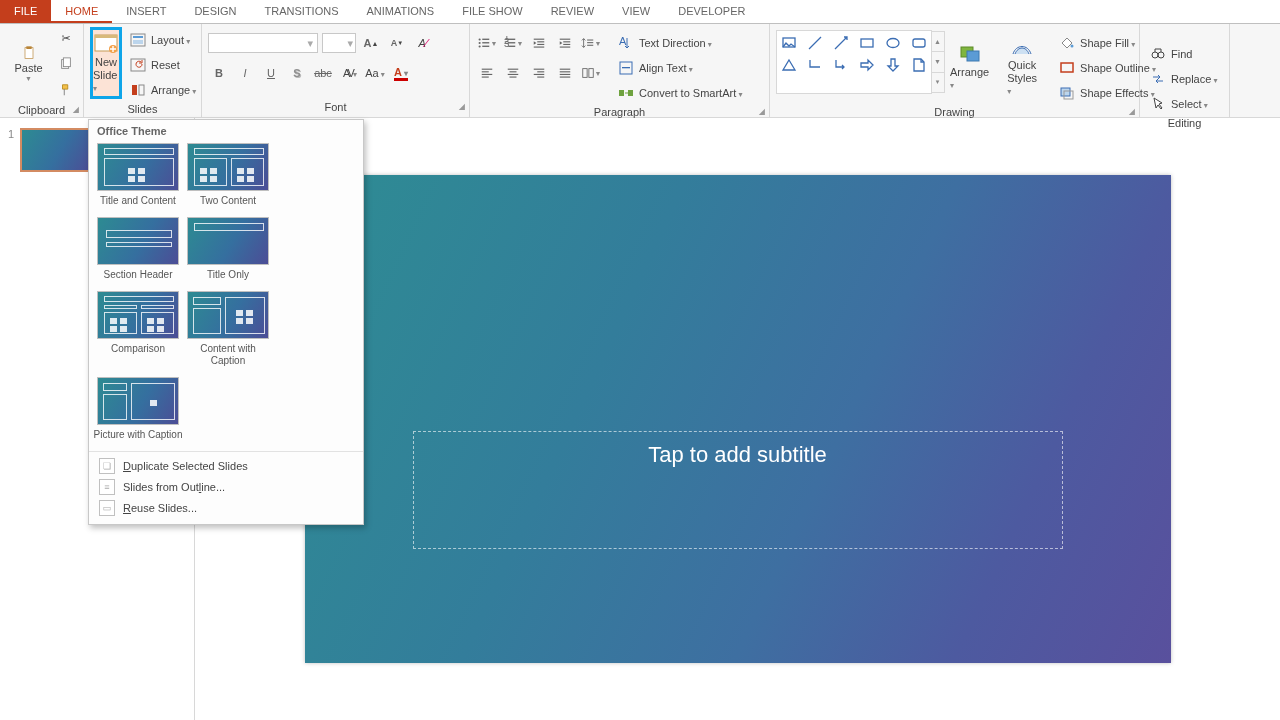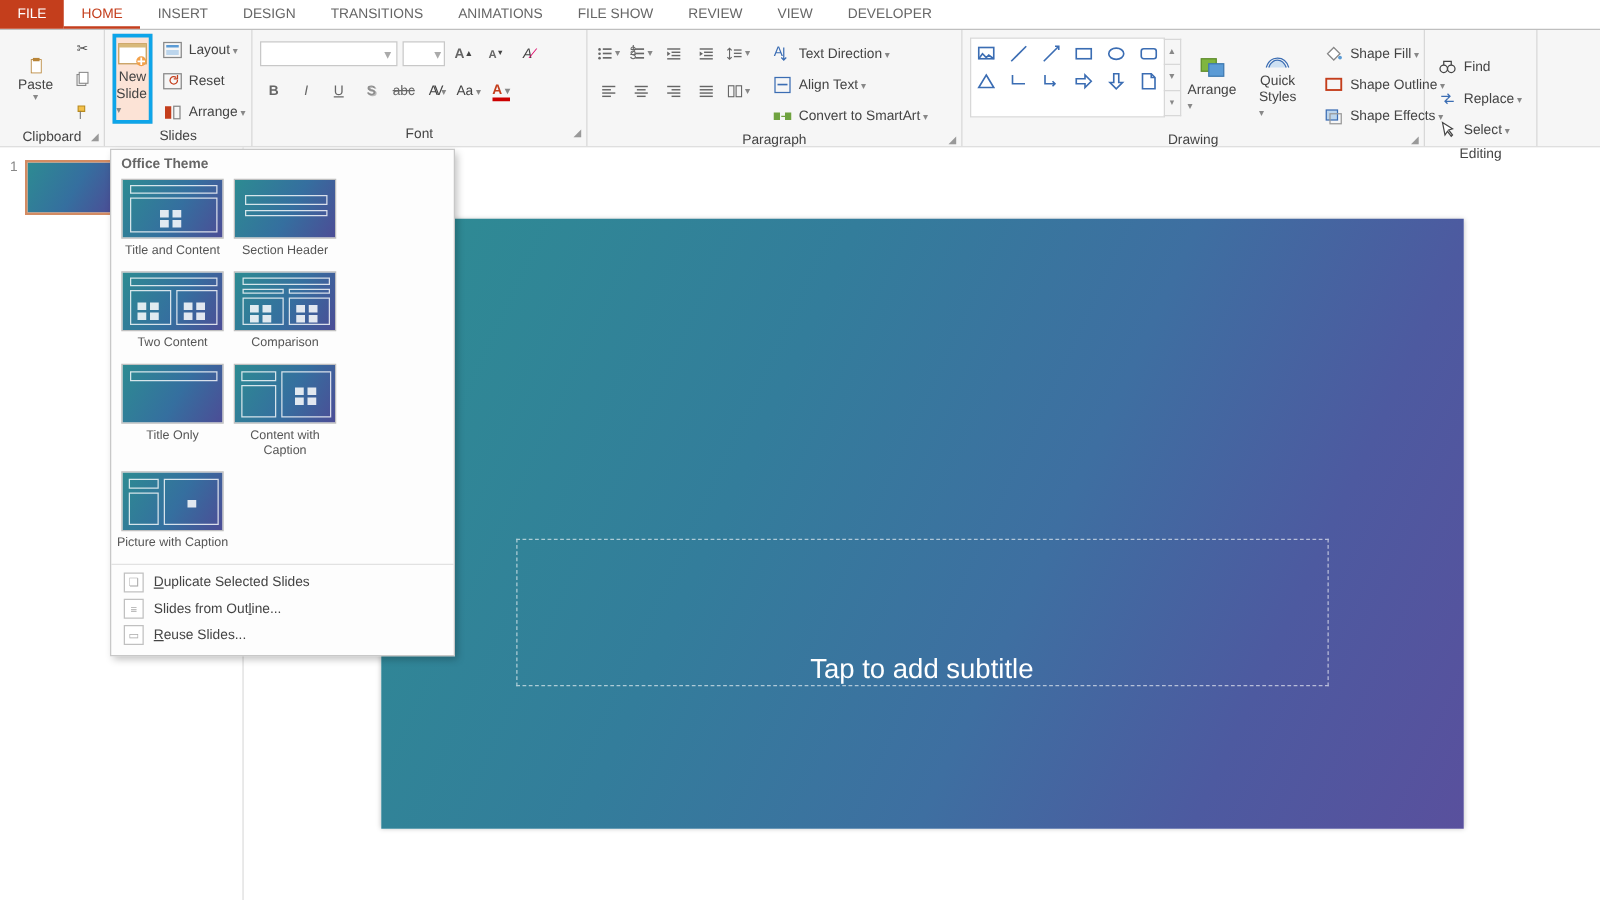--- a/index.html
+++ b/index.html
@@ -41,21 +41,21 @@
   .workspace{display:flex;height:calc(720px - 24px - 94px);}
   .slidepanel{width:195px;background:#fff;border-right:1px solid #d8d8d8;padding:10px 8px;}
   .thumbwrap{display:flex;gap:6px;}
   .thumbnum{color:#888;}
   .thumb{width:72px;height:44px;border:2px solid #d38b62;background:linear-gradient(120deg,#2d8b92 0%,#356f9f 55%,#4c4d96 100%);}
   .canvas{flex:1;background:#fff;display:flex;align-items:center;justify-content:center;}
   .slide{width:866px;height:488px;background:linear-gradient(115deg,#2e8c93 0%,#337d9b 35%,#3e6fa1 60%,#4d5aa0 80%,#59509d 100%);box-shadow:0 0 4px rgba(0,0,0,.25);position:relative;}
   .placeholder{position:absolute;border:1px dashed rgba(255,255,255,.6);display:flex;align-items:center;justify-content:center;}
   .ph-title{left:108px;top:80px;width:650px;height:170px;}
   .ph-title span{color:#fff;font-size:44px;font-weight:300;}
-  .ph-sub{left:108px;top:256px;width:650px;height:118px;align-items:flex-end;padding-top:10px;}
+  .ph-sub{left:108px;top:256px;width:650px;height:118px;align-items:flex-start;padding-top:10px;}
   .ph-sub span{color:#fff;font-size:22px;font-weight:300;}
   
   .popup{position:absolute;left:88px;top:119px;width:276px;background:#fdfdfd;border:1px solid #c8c8c8;box-shadow:2px 3px 6px rgba(0,0,0,.25);z-index:50;padding-bottom:3px;}
   .popup-header{padding:5px 8px 6px 8px;font-weight:600;color:#666;}
   .layout-grid{display:flex;flex-wrap:wrap;padding:0 4px;}
   .layout-item{width:90px;display:flex;flex-direction:column;align-items:center;margin-bottom:10px;}
   .layout-thumb{width:82px;height:48px;border:1px solid #bfbfbf;background:linear-gradient(120deg,#2d8b92 0%,#356f9f 55%,#4c4d96 100%);position:relative;margin-bottom:4px;}
   .lt-box{position:absolute;border:1px solid rgba(255,255,255,.8);}
   .layout-item span{font-size:10px;color:#555;text-align:center;line-height:12px;}
   .popup-menu{border-top:1px solid #e2e2e2;padding:3px 0;}
@@ -515,28 +515,20 @@
           <div class="content-icons" style="left:30px;top:32px">
             <div class="ci"></div>
             <div class="ci"></div>
           </div>
         </div>
       <span>Title and Content</span>
     </div>
 
     <div class="layout-item">
       <div class="layout-thumb">
-          <div class="lt-box" style="left:8px;top:12px;width:66px;height:8px"></div>
-          <div class="lt-box" style="left:8px;top:24px;width:66px;height:5px"></div>
-        </div>
-      <span>Section Header</span>
-    </div>
-
-    <div class="layout-item">
-      <div class="layout-thumb">
           <div class="lt-box" style="left:6px;top:4px;width:70px;height:7px"></div>
           <div class="lt-box" style="left:6px;top:14px;width:33px;height:28px"></div>
           <div class="lt-box" style="left:43px;top:14px;width:33px;height:28px"></div>
           <div class="content-icons" style="left:12px;top:24px">
             <div class="ci"></div>
             <div class="ci"></div>
           </div>
           <div class="content-icons" style="left:12px;top:32px">
             <div class="ci"></div>
             <div class="ci"></div>
@@ -544,20 +536,35 @@
           <div class="content-icons" style="left:49px;top:24px">
             <div class="ci"></div>
             <div class="ci"></div>
           </div>
           <div class="content-icons" style="left:49px;top:32px">
             <div class="ci"></div>
             <div class="ci"></div>
           </div>
         </div>
       <span>Two Content</span>
+    </div>
+
+    <div class="layout-item">
+      <div class="layout-thumb">
+          <div class="lt-box" style="left:8px;top:12px;width:66px;height:8px"></div>
+          <div class="lt-box" style="left:8px;top:24px;width:66px;height:5px"></div>
+        </div>
+      <span>Section Header</span>
+    </div>
+
+    <div class="layout-item">
+      <div class="layout-thumb">
+          <div class="lt-box" style="left:6px;top:5px;width:70px;height:8px"></div>
+        </div>
+      <span>Title Only</span>
     </div>
 
     <div class="layout-item">
       <div class="layout-thumb">
           <div class="lt-box" style="left:6px;top:4px;width:70px;height:6px"></div>
           <div class="lt-box" style="left:6px;top:13px;width:33px;height:4px"></div>
           <div class="lt-box" style="left:43px;top:13px;width:33px;height:4px"></div>
           <div class="lt-box" style="left:6px;top:20px;width:33px;height:22px"></div>
           <div class="lt-box" style="left:43px;top:20px;width:33px;height:22px"></div>
           <div class="content-icons" style="left:12px;top:26px">
@@ -573,27 +580,20 @@
             <div class="ci"></div>
           </div>
           <div class="content-icons" style="left:49px;top:34px">
             <div class="ci"></div>
             <div class="ci"></div>
           </div>
         </div>
       <span>Comparison</span>
     </div>
 
-    <div class="layout-item">
-      <div class="layout-thumb">
-          <div class="lt-box" style="left:6px;top:5px;width:70px;height:8px"></div>
-        </div>
-      <span>Title Only</span>
-    </div>
-
 
     <div class="layout-item">
       <div class="layout-thumb">
           <div class="lt-box" style="left:5px;top:5px;width:28px;height:8px"></div>
           <div class="lt-box" style="left:5px;top:16px;width:28px;height:26px"></div>
           <div class="lt-box" style="left:37px;top:5px;width:40px;height:37px"></div>
           <div class="content-icons" style="left:48px;top:18px">
             <div class="ci"></div>
             <div class="ci"></div>
           </div>

